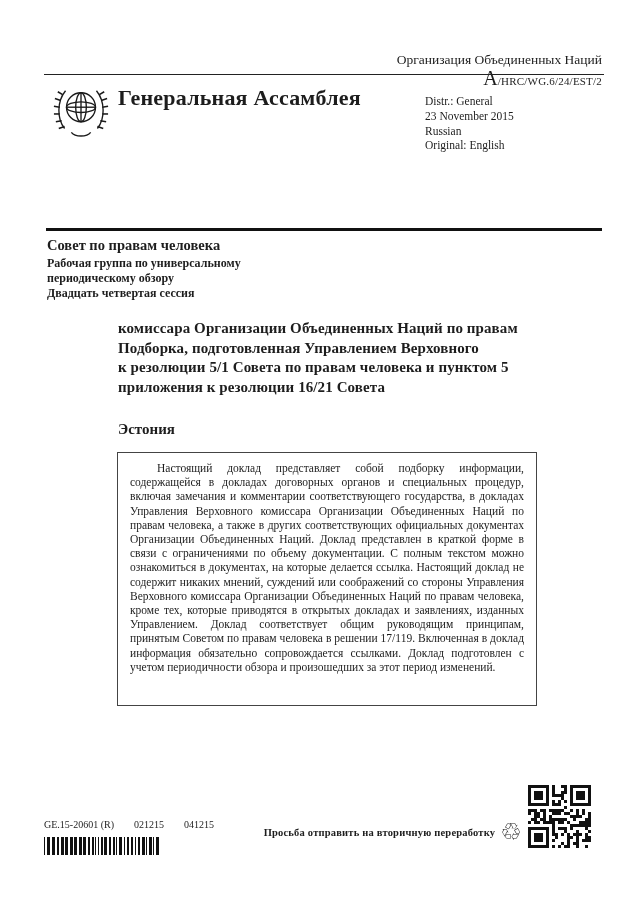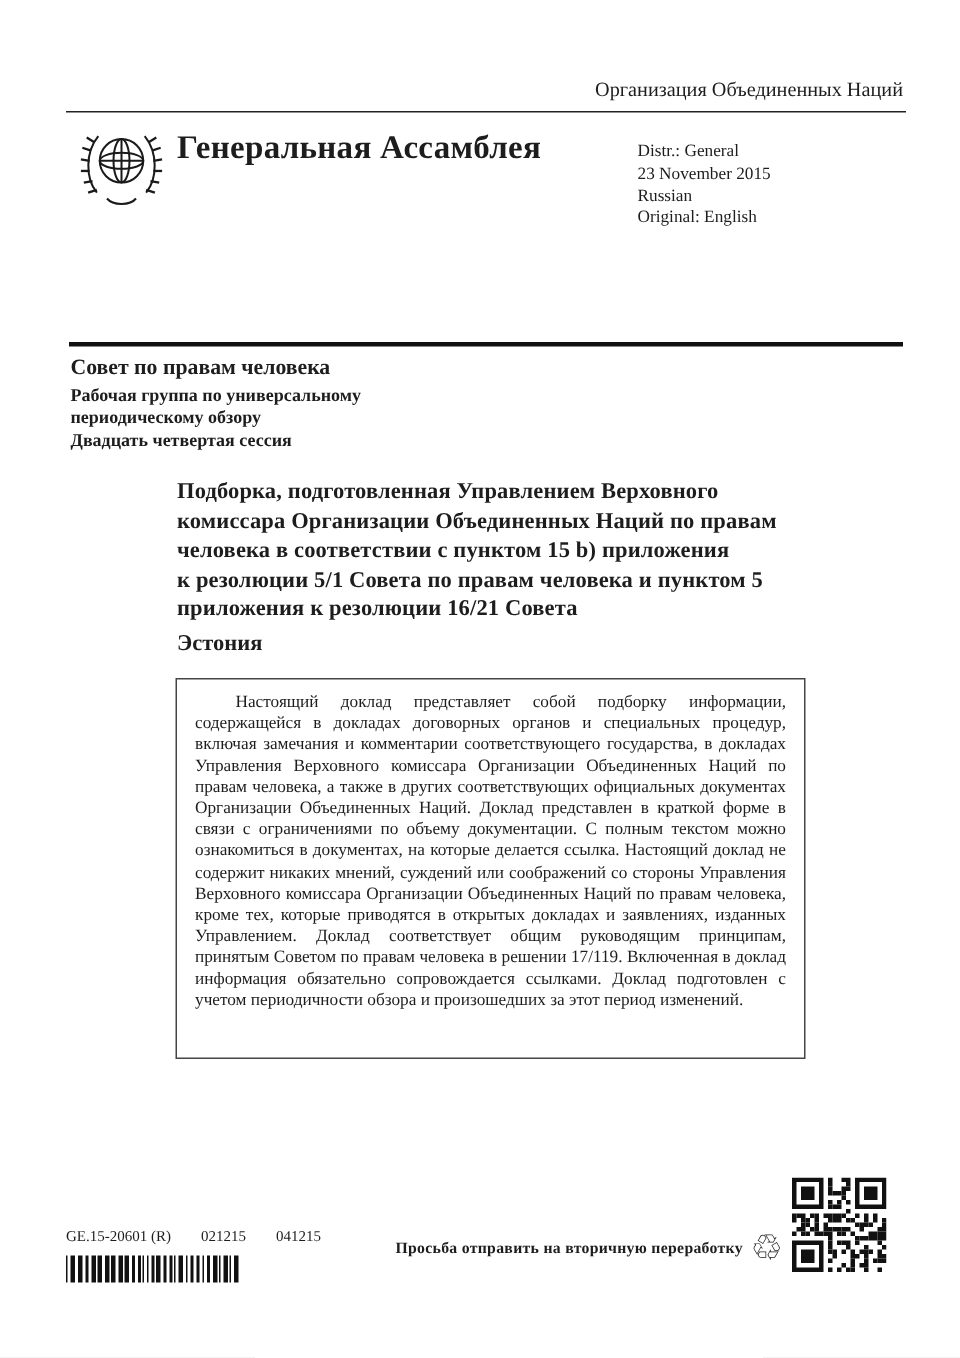--- a/index.html
+++ b/index.html
@@ -73,20 +73,21 @@
   }
   .qr{position:absolute;left:528px;top:785px;}
 </style>
 </head>
 <body>
 
 <div class="page">
 
   <div class="header-row">
     <span>Организация Объединенных Наций</span>
+    <span class="doc-symbol"><span class="big-a">A</span><span class="rest">/HRC/WG.6/24/EST/2</span></span>
   </div>
   <div class="rule-thin"></div>
 
   <div class="emblem">
     <svg width="58" height="62" viewBox="0 0 60 64">
       <g fill="none" stroke="#1a1a1a" stroke-width="1.4">
         <circle cx="30" cy="26" r="15"></circle>
         <ellipse cx="30" cy="26" rx="15" ry="5.5"></ellipse>
         <ellipse cx="30" cy="26" rx="5.5" ry="15"></ellipse>
         <line x1="15" y1="26" x2="45" y2="26"></line>
@@ -123,23 +124,22 @@
   <div class="rule-thick"></div>
 
   <div class="session">
     <div class="council">Совет по правам человека</div>
     <div class="bold-line">Рабочая группа по универсальному</div>
     <div class="bold-line">периодическому обзору</div>
     <div class="bold-line">Двадцать четвертая сессия</div>
   </div>
 
   <div class="doc-title">
+    <div>комиссара Организации Объединенных Наций по правам</div>
     <div>Подборка, подготовленная Управлением Верховного</div>
-    <div>комиссара Организации Объединенных Наций по правам</div>
-    <div>человека в соответствии с пунктом 15 b) приложения</div>
     <div>к резолюции 5/1 Совета по правам человека и пунктом 5</div>
     <div>приложения к резолюции 16/21 Совета</div>
   </div>
 
   <div class="country">Эстония</div>
 
   <div class="summary-box">
     <p>Настоящий доклад представляет собой подборку информации, содержащейся в докладах договорных органов и специальных процедур, включая замечания и комментарии соответствующего государства, в докладах Управления Верховного комиссара Организации Объединенных Наций по правам человека, а также в других соответствующих официальных документах Организации Объединенных Наций. Доклад представлен в краткой форме в связи с ограничениями по объему документации. С полным текстом можно ознакомиться в документах, на которые делается ссылка. Настоящий доклад не содержит никаких мнений, суждений или соображений со стороны Управления Верховного комиссара Организации Объединенных Наций по правам человека, кроме тех, которые приводятся в открытых докладах и заявлениях, изданных Управлением. Доклад соответствует общим руководящим принципам, принятым Советом по правам человека в решении 17/119. Включенная в доклад информация обязательно сопровождается ссылками. Доклад подготовлен с учетом периодичности обзора и произошедших за этот период изменений.</p>
   </div>
 

